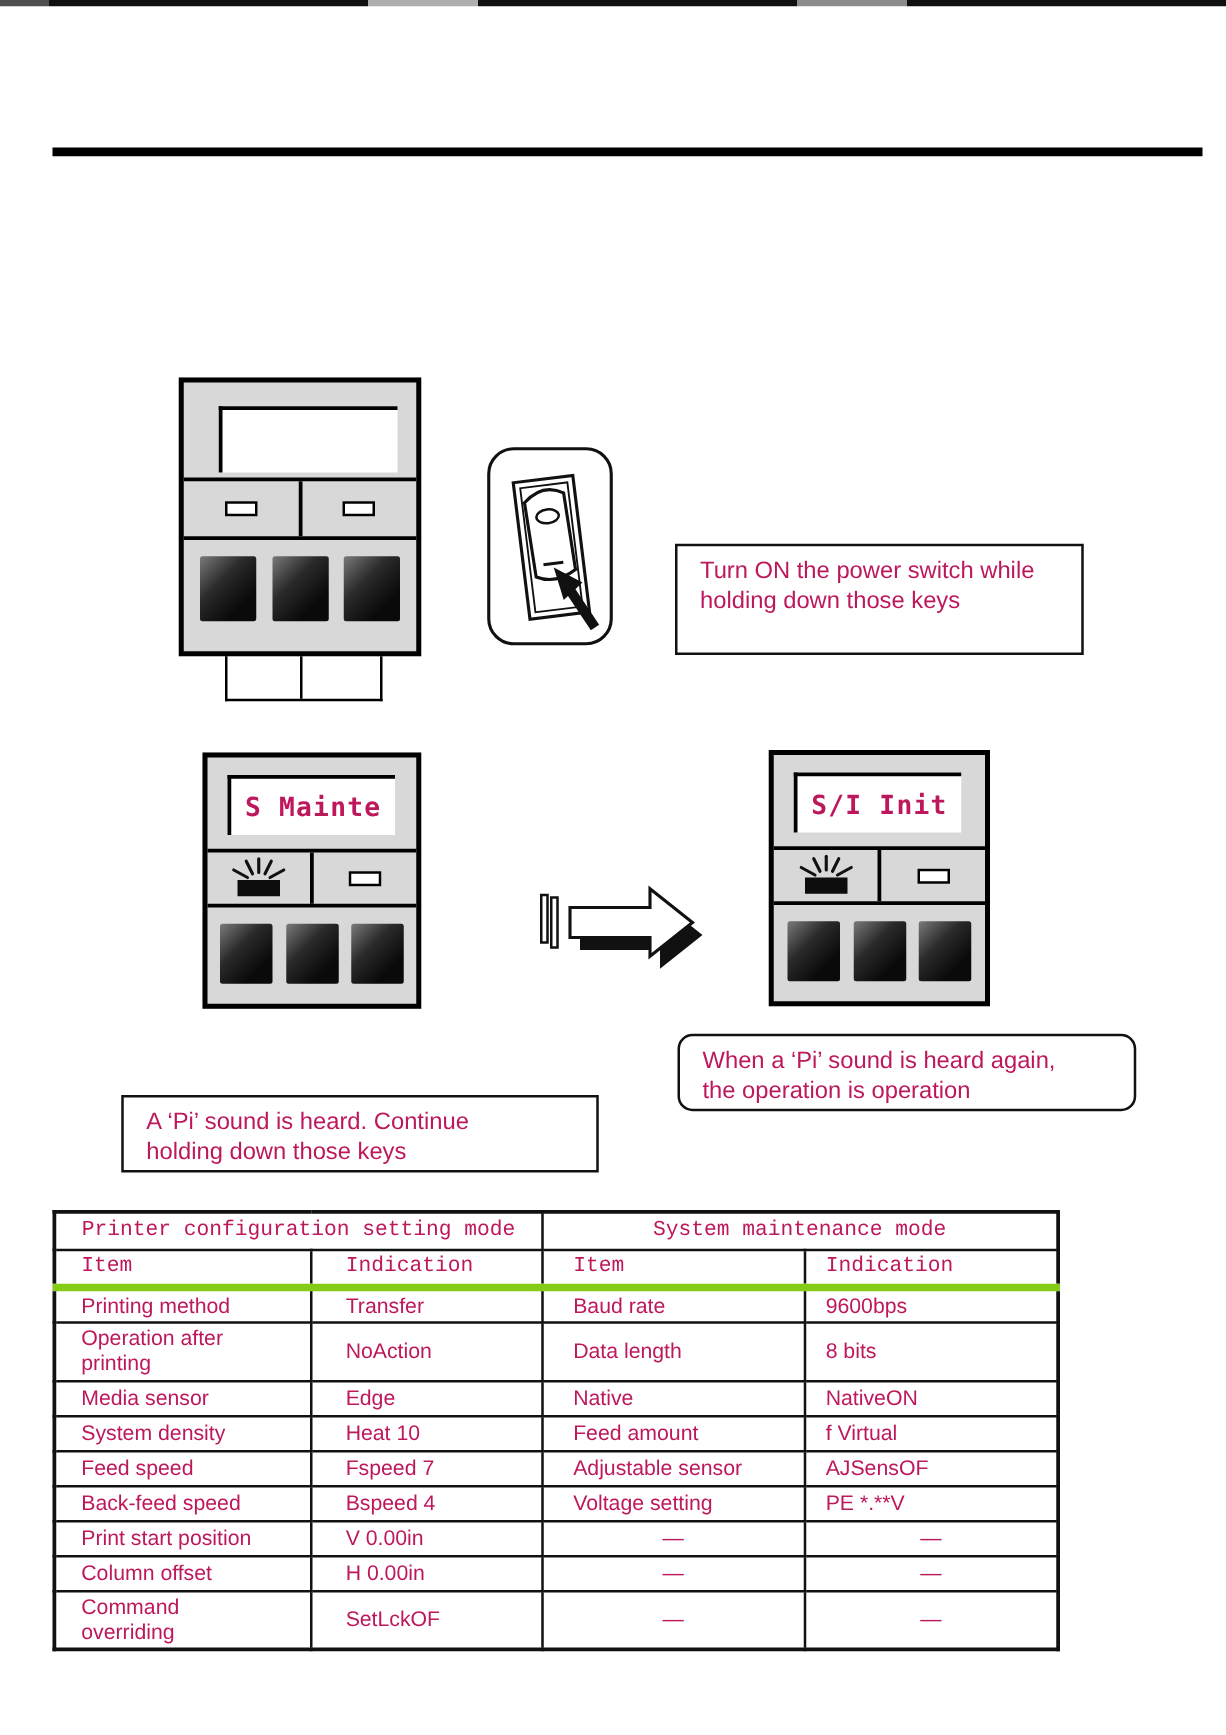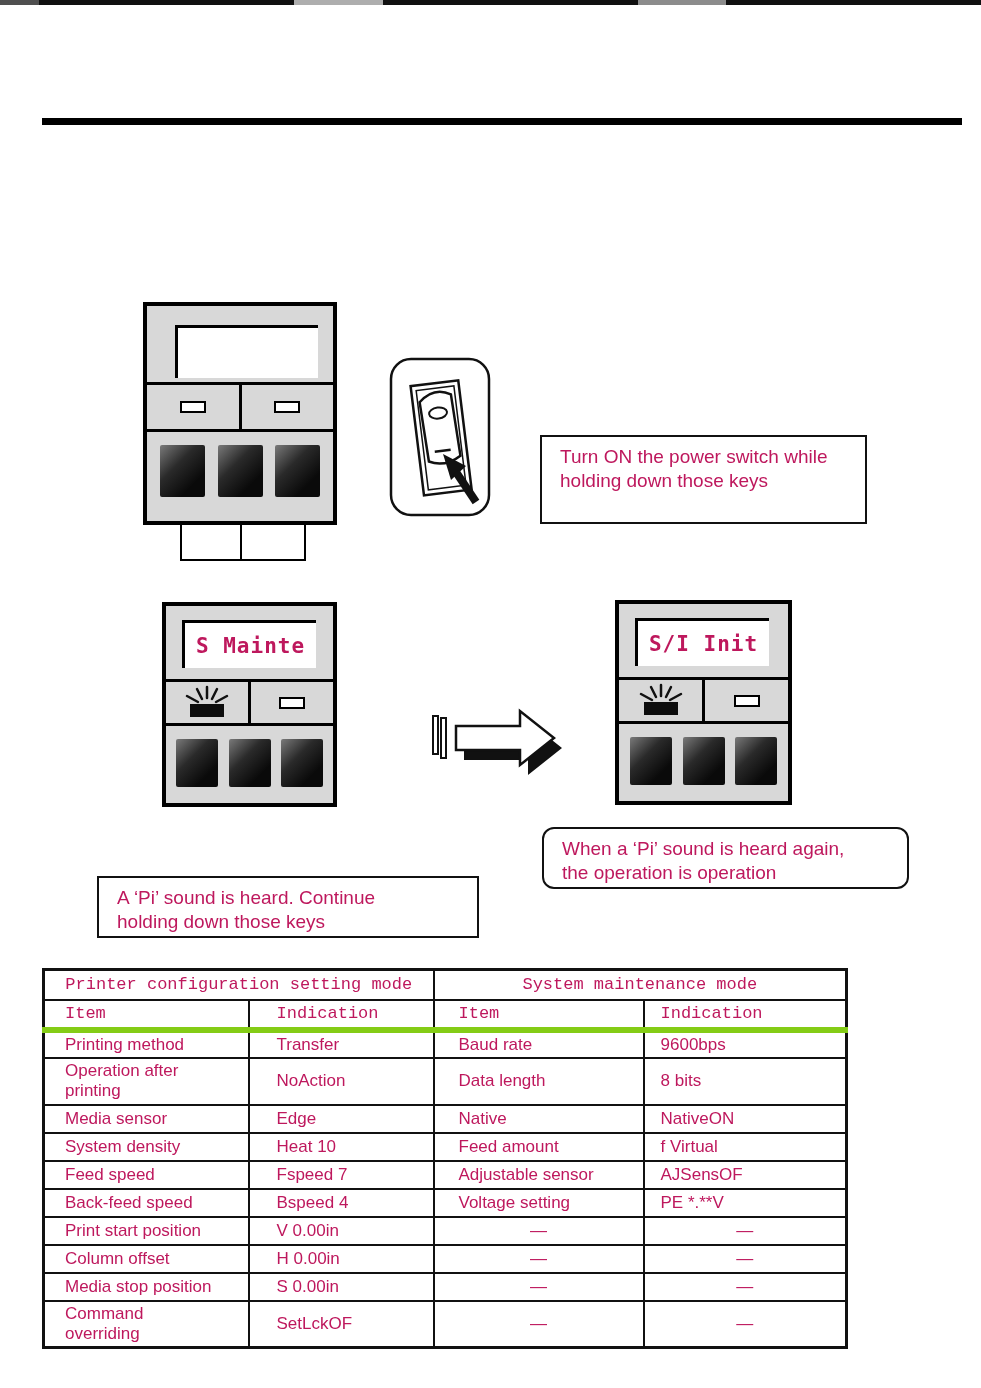--- a/index.html
+++ b/index.html
@@ -271,26 +271,20 @@
         <td class="c2">V 0.00in</td>
         <td class="dash">—</td>
         <td class="dash">—</td>
       </tr>
       <tr>
         <td>Column offset</td>
         <td class="c2">H 0.00in</td>
         <td class="dash">—</td>
         <td class="dash">—</td>
       </tr>
-      <tr>
-        <td>Media stop position</td>
-        <td class="c2">S 0.00in</td>
-        <td class="dash">—</td>
-        <td class="dash">—</td>
-      </tr>
       <tr class="tall">
         <td class="wrap2">Command overriding</td>
         <td class="c2">SetLckOF</td>
         <td class="dash">—</td>
         <td class="dash">—</td>
       </tr>
     </tbody>
   </table>
 </div>
 

